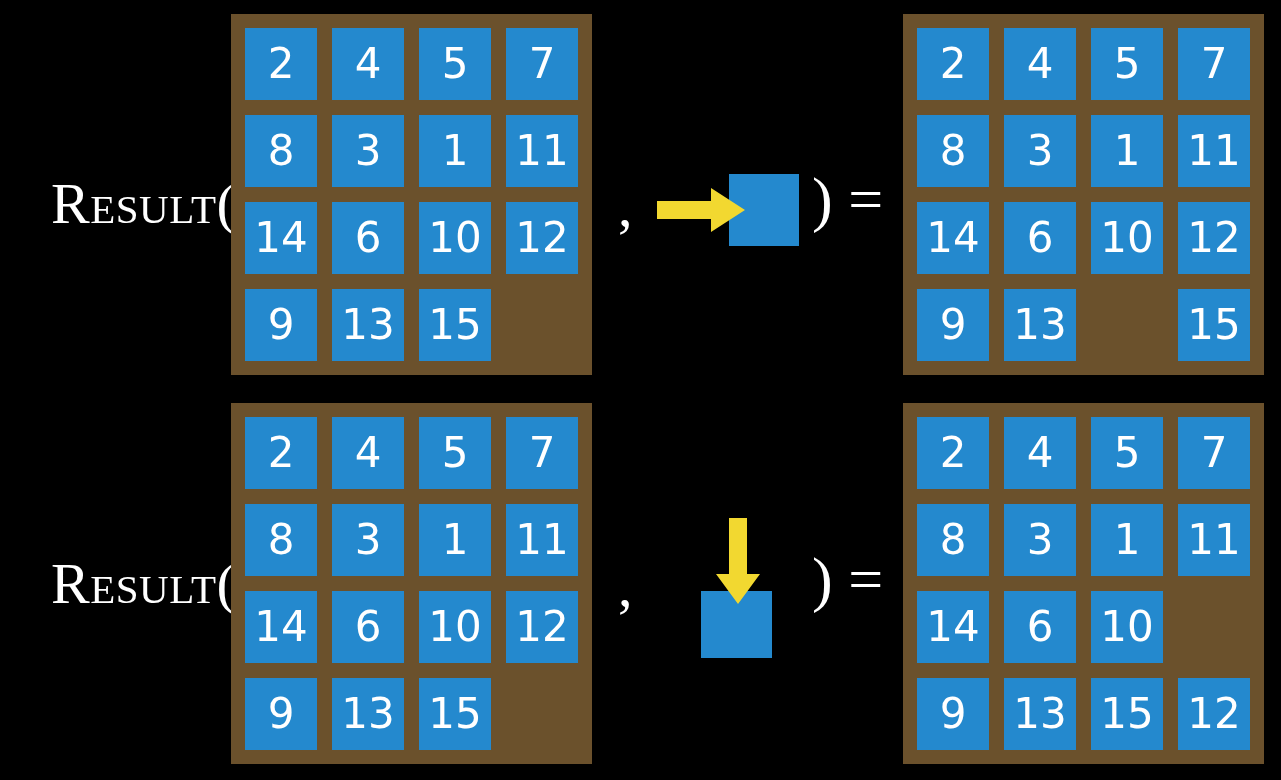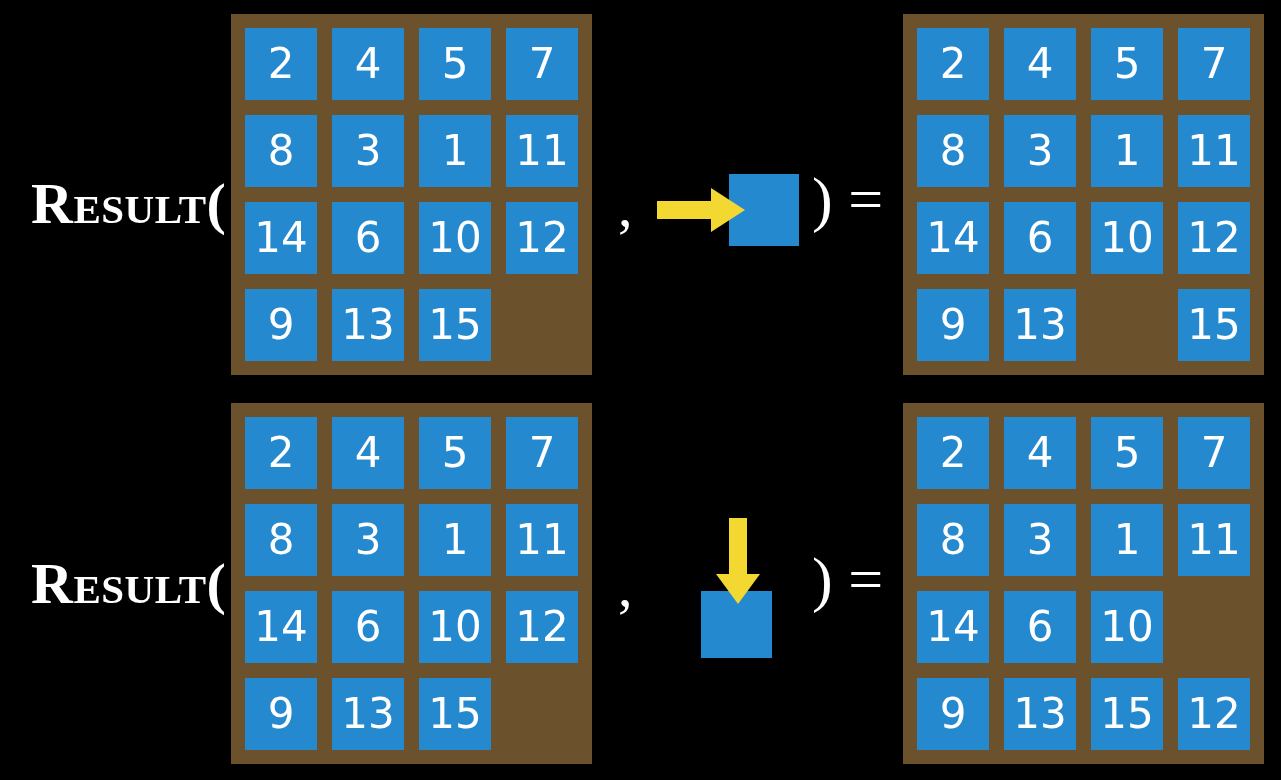--- a/index.html
+++ b/index.html
@@ -21,23 +21,24 @@
     width: 1281px;
     height: 780px;
   }
 
   
   .result-label {
     position: absolute;
     color: #ffffff;
     font-family: "Liberation Serif", "DejaVu Serif", serif;
     font-variant: small-caps;
-    font-weight: 700;
+    font-weight: 400;
     white-space: nowrap;
     letter-spacing: 0.5px;
+    margin-left: 20px;
   }
   .result-label.row1 { left: 31px; top: 173px; font-size: 58px; line-height: 62px; }
   .result-label.row2 { left: 31px; top: 553px; font-size: 58px; line-height: 62px; }
 
   
   .board {
     position: absolute;
     background: #6B512C;
     box-sizing: border-box;
     padding: 14px;

